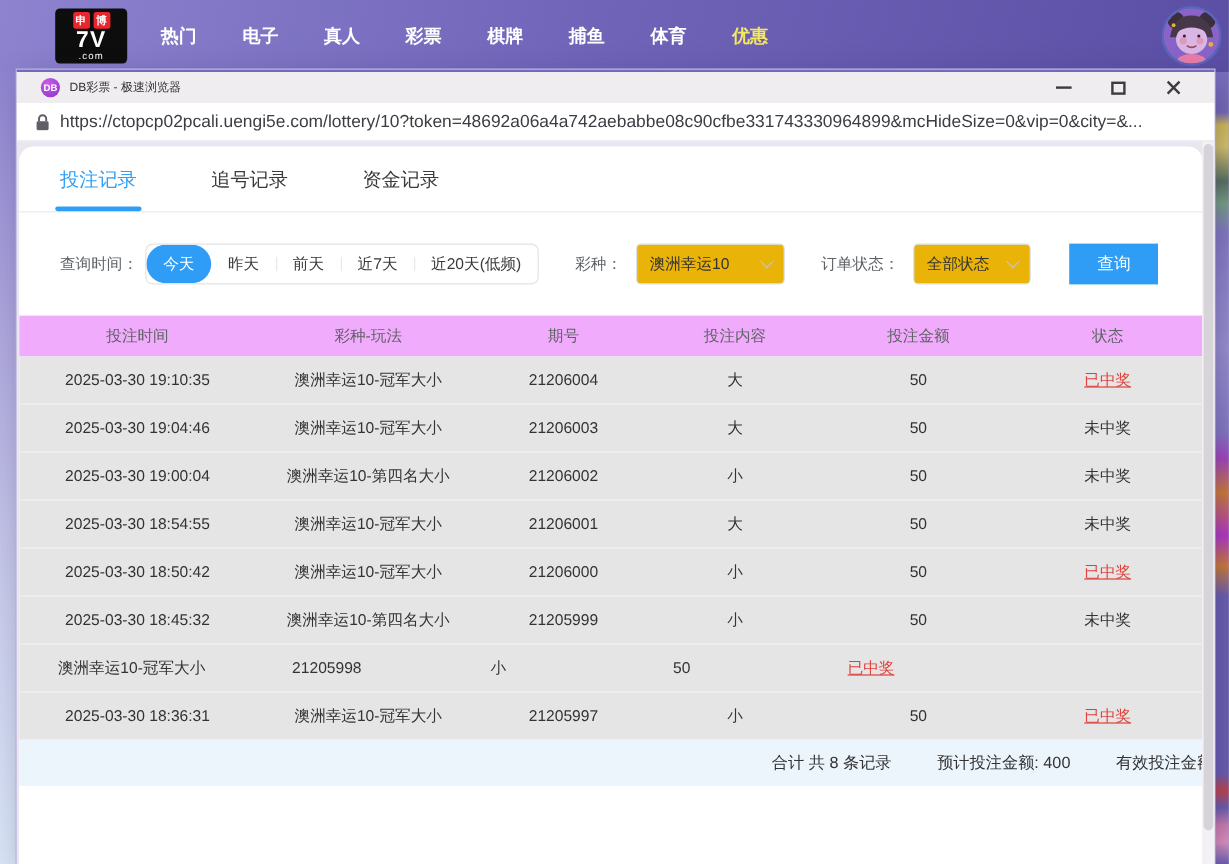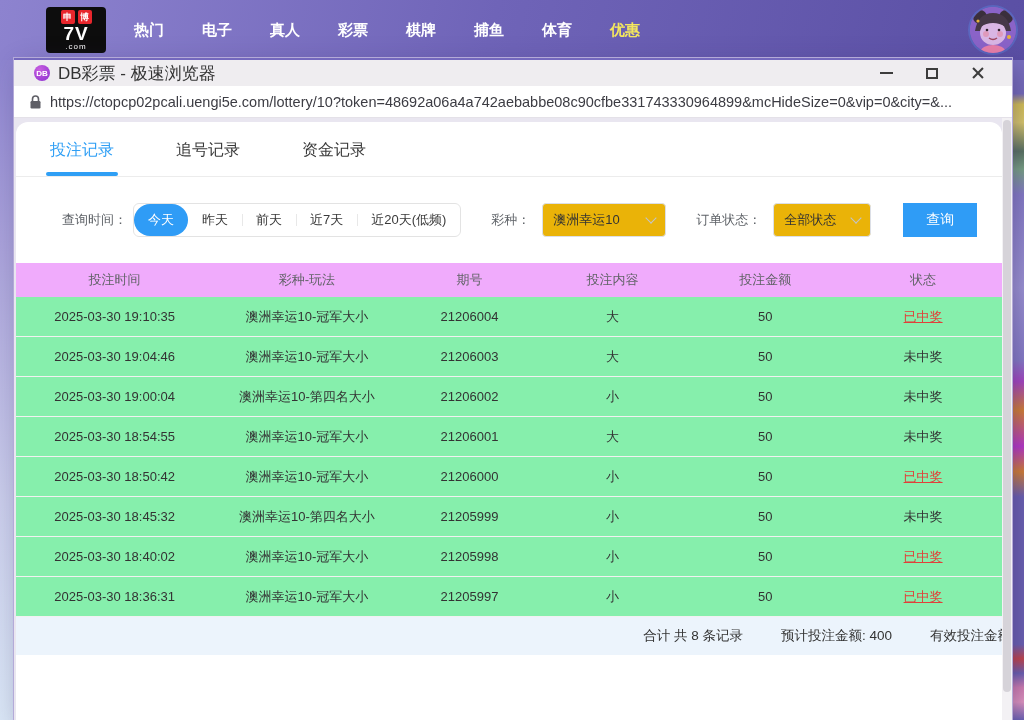--- a/index.html
+++ b/index.html
@@ -49,21 +49,21 @@
   .window {
     position:absolute; left:14px; top:58px; width:998px; height:662px;
     background:#fff; border-top:2px solid #7468bd;
     box-shadow:0 0 0 1px #b4aad8, 8px 10px 26px rgba(50,35,95,.40);
     display:flex; flex-direction:column; z-index:6;
   }
   .titlebar { height:26px; background:#efedf0; display:flex; align-items:center; padding:0 20px; flex:0 0 auto; }
   .favicon { width:16px; height:16px; border-radius:50%; flex:0 0 auto;
     background:radial-gradient(circle at 35% 30%,#c95fe0,#8a2fd0);
     color:#fff; font-size:8px; font-weight:bold; display:flex; align-items:center; justify-content:center; }
-  .title-text { margin-left:8px; font-size:17px; color:#333; }
+  .title-text { margin-left:8px; font-size:10px; color:#333; }
   .win-controls { margin-left:auto; display:flex; align-items:center; gap:30px; padding-right:6px; }
   .wc { width:16px; height:16px; display:flex; align-items:center; justify-content:center; cursor:pointer; }
   .wc-min i { display:block; width:13px; height:2px; background:#3c3c3c; }
   .wc-max i { display:block; width:12px; height:11px; border:2px solid #3c3c3c; }
   .wc-close { position:relative; }
   .wc-close i::before, .wc-close i::after {
     content:""; position:absolute; left:1px; top:7px; width:14px; height:2px; background:#3c3c3c;
   }
   .wc-close i::before { transform:rotate(45deg); }
   .wc-close i::after { transform:rotate(-45deg); }
@@ -83,31 +83,31 @@
   .tab.active { color:#2f9ff5; }
   .tab.active::after { content:""; position:absolute; left:-4px; right:-4px; bottom:0; height:4px; border-radius:4px; background:#2f9ff5; }
   .tabs-divider { height:1px; background:#ececec; flex:0 0 auto; }
 
   .filter-bar { display:flex; align-items:center; padding:26px 16px 26px 34px; font-size:13px; color:#5f6368; flex:0 0 auto; }
   .time-group { display:flex; align-items:stretch; border:1px solid #e3e3e3; border-radius:6px; margin-left:6px; height:34px; overflow:hidden; }
   .time-opt { display:flex; align-items:center; padding:0 14px; color:#3a3a3a; position:relative; cursor:pointer; white-space:nowrap; }
   .time-opt.active { background:#2f9cf6; color:#fff; border-radius:16px; }
   .time-opt:nth-child(n+3)::before { content:""; position:absolute; left:0; top:10px; bottom:10px; width:1px; background:#e8e8e8; }
   .filter-label { margin-left:30px; white-space:nowrap; }
-  .filter-label.first { margin-left:12px; }
+  .filter-label.first { margin-left:0; }
   .select { display:flex; align-items:center; justify-content:space-between; border:1px solid #dcdfe6; border-radius:4px; height:34px; padding:0 10px; color:#333; margin-left:12px; cursor:pointer; background:#eab308; }
   .select-lottery { width:124px; }
   .select-status { width:98px; }
   .chev { width:8px; height:8px; border-right:1.5px solid #c0c4cc; border-bottom:1.5px solid #c0c4cc; transform:rotate(45deg); margin-top:-4px; flex:0 0 auto; }
   .search-btn { margin-left:32px; width:74px; height:34px; background:#2f9cf6; color:#fff; border:none; border-radius:0; font-size:14px; cursor:pointer; font-family:inherit; }
 
   .table-head { display:flex; height:34px; background:#f0abfc; align-items:center; font-size:13px; color:#606266; flex:0 0 auto; }
   .col, .cell { text-align:center; white-space:nowrap; overflow:hidden; }
   .w1{width:20%} .w2{width:19%} .w3{width:14%} .w4{width:15%} .w5{width:16%} .w6{width:16%}
-  .trow { display:flex; height:40px; align-items:center; font-size:13px; color:#333; border-bottom:1px solid #f1f1f1; flex:0 0 auto; background:#86efac; }
+  .trow { display:flex; height:40px; align-items:center; font-size:13px; color:#333; border-bottom:1px solid #f1f1f1; flex:0 0 auto; background:#e5e5e5; }
   .cell-status.won { color:#e0403a;text-decoration:underline; }
 
   .summary { height:38px; background:#ecf4fc; display:flex; align-items:center; justify-content:flex-end; gap:38px; font-size:13.5px; color:#333; overflow:hidden; flex:0 0 auto; }
   .summary-clip { flex:0 0 72px; white-space:nowrap; overflow:hidden; }
   .card-filler { flex:1 1 auto; background:#fff; }
 </style>
 </head>
 <body>
 
 <div class="bg-left"></div>
@@ -261,21 +261,20 @@
       </div>
       <div class="trow">
         <span class="cell w1">2025-03-30 18:45:32</span>
         <span class="cell w2">澳洲幸运10-第四名大小</span>
         <span class="cell w3">21205999</span>
         <span class="cell w4">小</span>
         <span class="cell w5">50</span>
         <span class="cell w6 cell-status">未中奖</span>
       </div>
       <div class="trow">
-        <span class="cell w1">2025-03-30 18:40:02</span>
         <span class="cell w2">澳洲幸运10-冠军大小</span>
         <span class="cell w3">21205998</span>
         <span class="cell w4">小</span>
         <span class="cell w5">50</span>
         <span class="cell w6 cell-status won">已中奖</span>
       </div>
       <div class="trow">
         <span class="cell w1">2025-03-30 18:36:31</span>
         <span class="cell w2">澳洲幸运10-冠军大小</span>
         <span class="cell w3">21205997</span>

